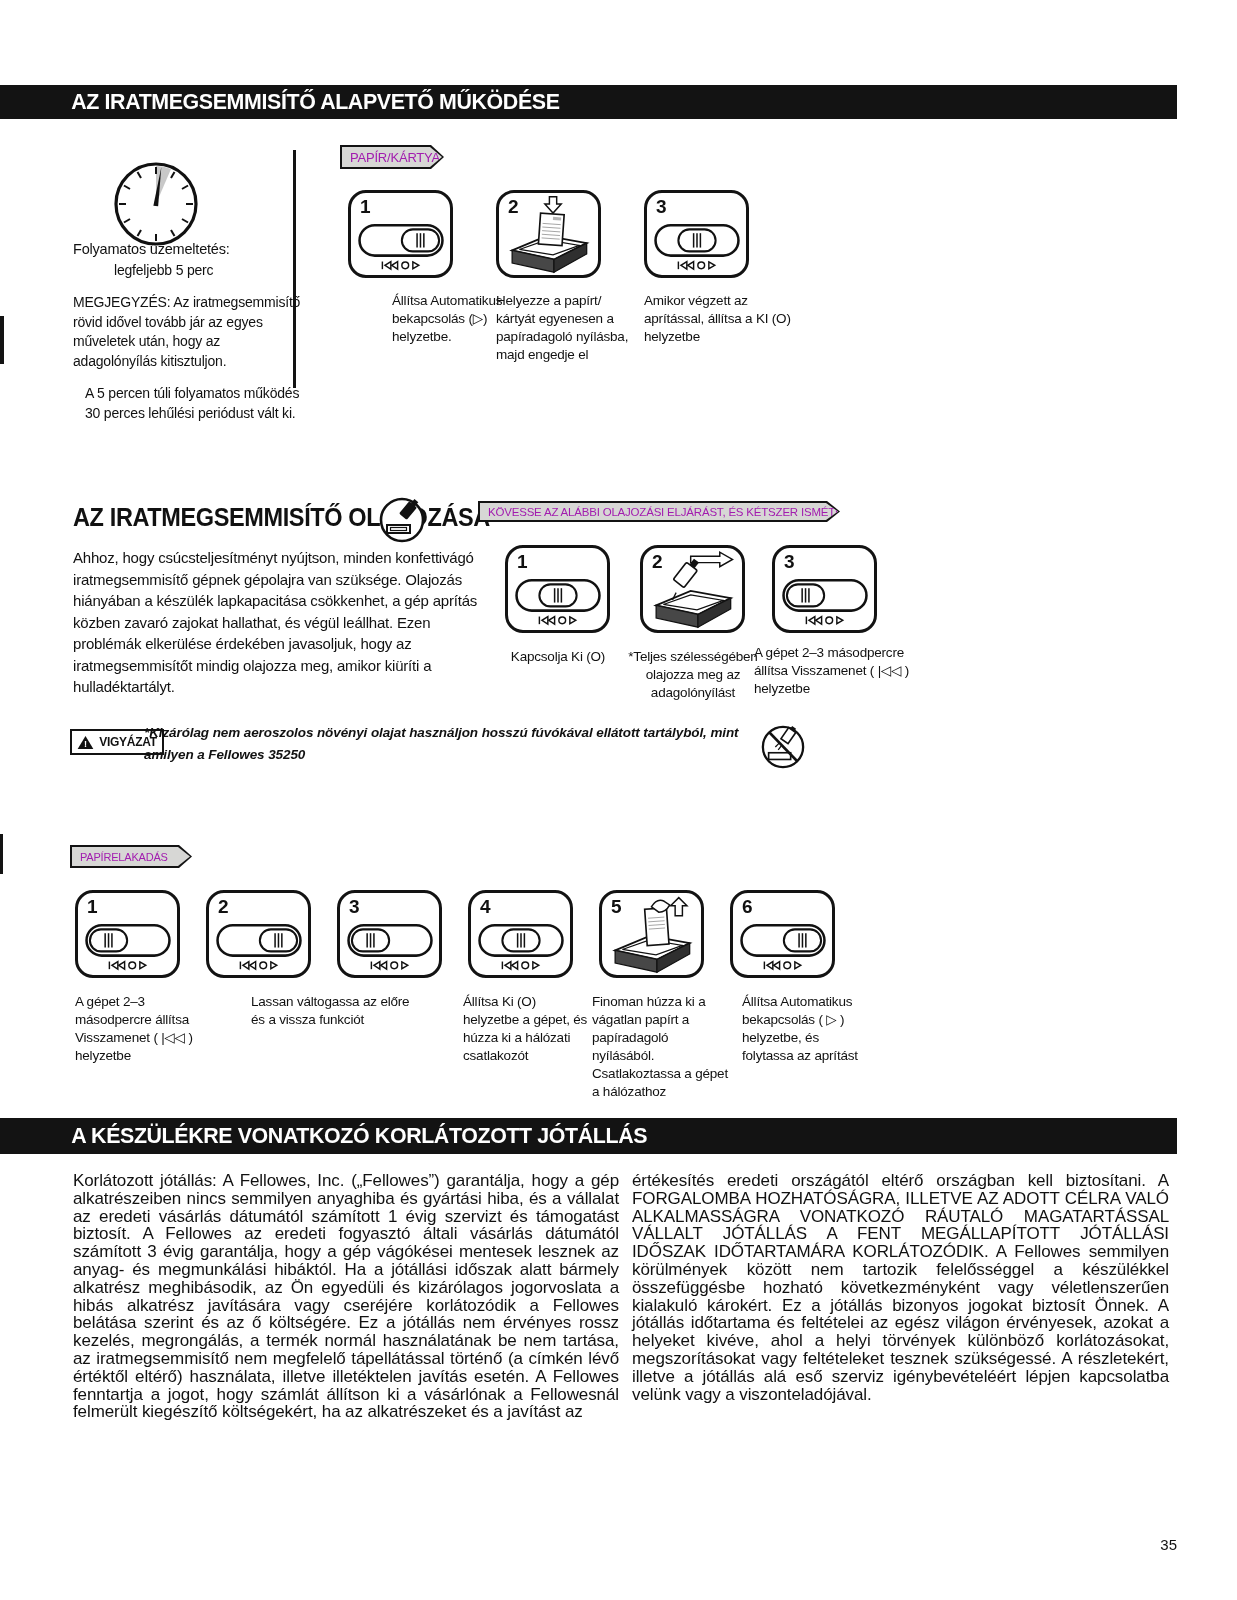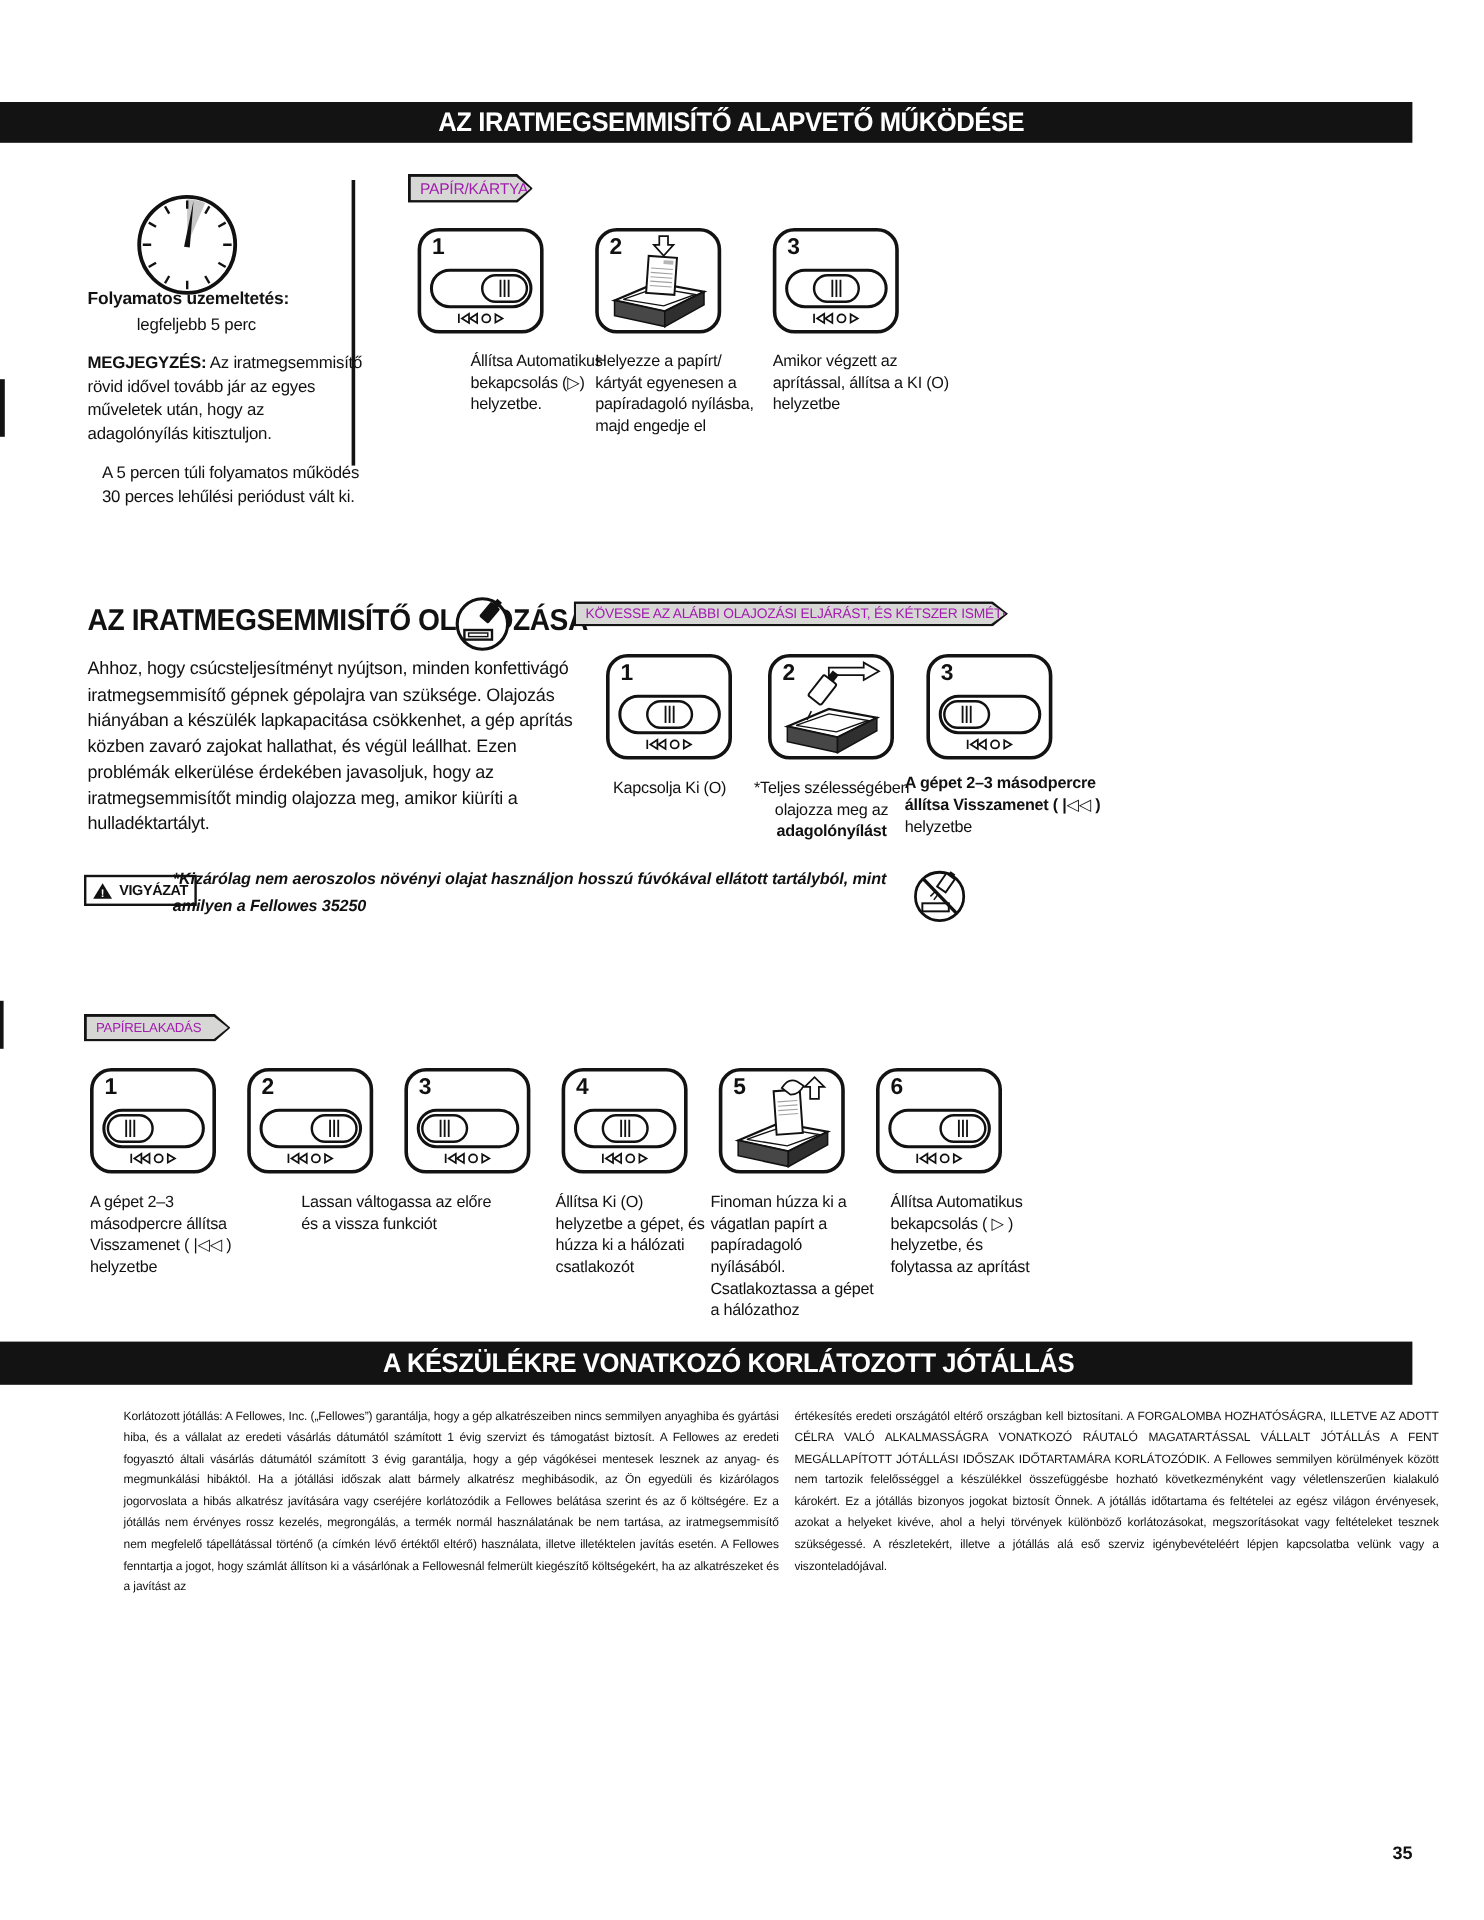--- a/index.html
+++ b/index.html
@@ -1,42 +1,42 @@
 <!DOCTYPE html>
 <html lang="hu"><head>
 <meta charset="utf-8">
 <style>
   html,body{margin:0;padding:0;background:#fff;}
   .page{position:relative;width:1237px;height:1600px;background:#fff;overflow:hidden;
         font-family:"Liberation Sans","DejaVu Sans",sans-serif;color:#111;}
   .abs{position:absolute;}
   
-  .bar{position:absolute;left:0;width:1177px;height:34px;background:#131313;text-align:center;}
+  .bar{position:absolute;left:0;width:1177px;height:34px;background:#131313;}
   .bar span{display:inline-block;color:#fff;font-weight:bold;font-size:22.5px;line-height:34px;
             padding-left:75px;letter-spacing:-0.4px;white-space:nowrap;
             transform:scaleX(.95);transform-origin:left center;}
   
   .tag{position:absolute;background:#131313;
        clip-path:polygon(0 0,calc(100% - 13px) 0,100% 50%,calc(100% - 13px) 100%,0 100%);}
   .tag-inner{position:absolute;inset:2px;background:#d7d7d5;
        clip-path:polygon(0 0,calc(100% - 12px) 0,100% 50%,calc(100% - 12px) 100%,0 100%);
        font-weight:normal;white-space:nowrap;letter-spacing:-0.2px;color:#a21caf;
        display:flex;align-items:center;padding:0 22px 0 8px;}
   
   .stepbox{position:absolute;width:105px;height:88px;border:3px solid #131313;border-radius:18px;
            background:#fff;box-sizing:border-box;}
   .stepnum{position:absolute;top:3px;left:9px;font-weight:bold;font-size:19px;}
   .swh{position:absolute;left:6px;top:27px;width:88px;height:56px;}
   .ill{position:absolute;inset:1px;}
   .caption{position:absolute;font-size:13.5px;line-height:18px;letter-spacing:-0.2px;}
   .txt{font-size:14px;line-height:19.5px;letter-spacing:-0.2px;}
-  .b{font-weight:bold;}
+  .b{font-weight:normal;}
   .divider{position:absolute;width:3px;background:#131313;}
   .edge-mark{position:absolute;left:0;background:#131313;}
-  .warr{position:absolute;font-size:10px;line-height:17.8px;text-align:justify;letter-spacing:-0.1px;margin-left:30px;}
+  .warr{position:absolute;font-size:17px;line-height:17.8px;text-align:justify;letter-spacing:-0.1px;}
   .subtitle{position:absolute;font-weight:bold;font-size:25px;letter-spacing:-0.4px;white-space:nowrap;
             transform:scaleX(.94);transform-origin:left center;}
   .caution-box{position:absolute;border:2px solid #131313;background:#fff;display:flex;
                align-items:center;justify-content:center;gap:5px;box-sizing:border-box;}
   .caution-label{font-weight:bold;font-size:12px;letter-spacing:-0.3px;}
   .caution-text{position:absolute;font-weight:bold;font-style:italic;font-size:13.5px;
                 line-height:22px;letter-spacing:-0.1px;}
 </style>
 </head>
 <body>

